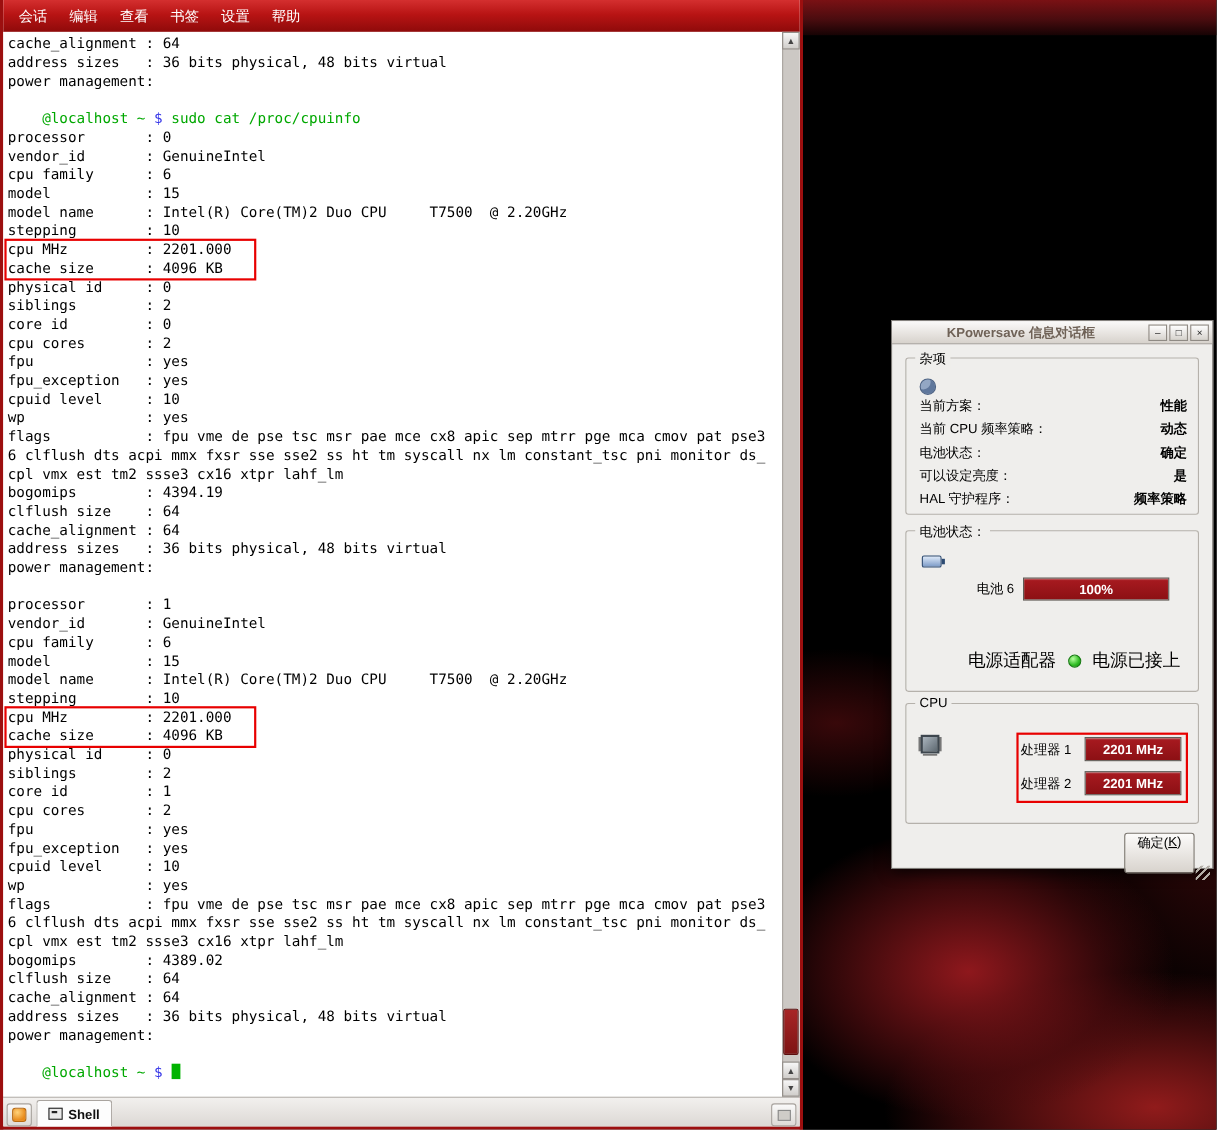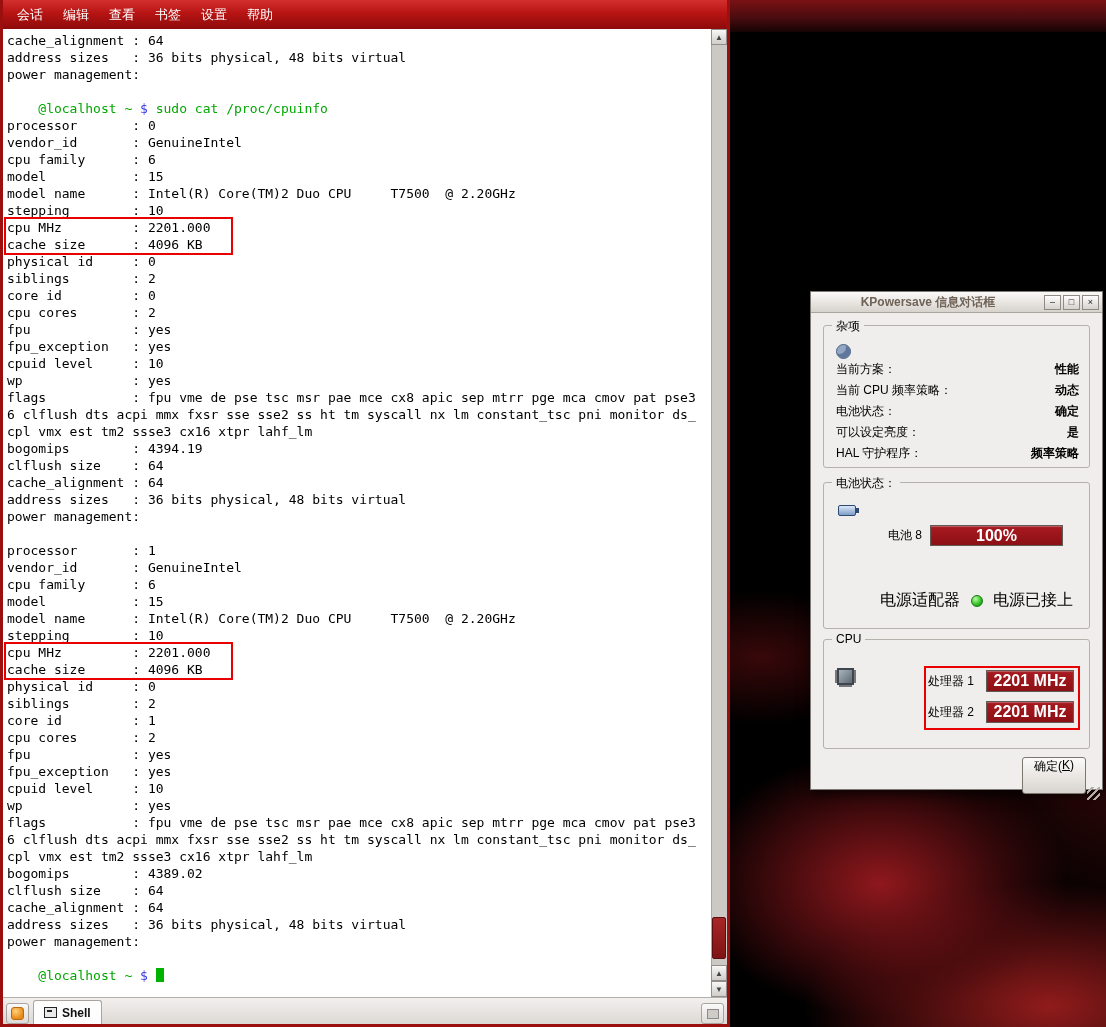--- a/index.html
+++ b/index.html
@@ -112,21 +112,21 @@
   .gb-batt { height:147px; margin-top:14px; }
   .batt-icon { position:absolute; left:14px; top:22px; }
   .batt-body { display:block; width:18px; height:11px; border:1px solid #2c4a72; border-radius:2px;
     background:linear-gradient(#dce8f8,#7e9cc8); position:relative; }
   .batt-body::after { content:""; position:absolute; right:-4px; top:2px; width:3px; height:5px; background:#2c4a72; }
   .batt-row { display:flex; align-items:center; gap:8px; margin:42px 14px 0 56px; }
   .batt-label { font-size:12px; width:42px; text-align:right; flex:none; }
   .pbar {
     width:133px; height:21px; border:1px solid #5f5b56; flex:none;
     background:linear-gradient(#a81a20, var(--bar-red)); color:#fff;
-    font-size:16px; font-weight:bold; display:flex; align-items:center; justify-content:center;
+    font-size:12px; font-weight:bold; display:flex; align-items:center; justify-content:center;
     box-shadow:inset 0 1px 1px rgba(255,255,255,.3);
   }
   .adapter-row { display:flex; align-items:center; justify-content:space-between;
     margin:44px 16px 0 56px; font-size:16px; }
   .led { width:12px; height:12px; border-radius:50%; border:1px solid #157a10; flex:none;
     background:radial-gradient(circle at 35% 30%, #b6ff9e, #2ebb23 60%, #1a8d12); }
 
   .gb-cpu { height:110px; margin-top:10px; }
   .cpu-icon { position:absolute; left:13px; top:28px; width:17px; height:17px;
     background:linear-gradient(135deg,#aab4bd,#5d6870); border:2px solid #3d464e;
@@ -228,21 +228,21 @@
           </div>
       </div>
     </div>
 
     <div class="groupbox gb-batt">
       <span class="legend">电池状态：</span>
       <span class="batt-icon">
           <span class="batt-body"></span>
         </span>
       <div class="batt-row">
-        <span class="batt-label">电池 8</span>
+        <span class="batt-label">电池 6</span>
         <div class="pbar">
           <span>100%</span>
         </div>
       </div>
       <div class="adapter-row">
         <span>电源适配器</span>
         <span class="led"></span>
         <span>电源已接上</span>
       </div>
     </div>

